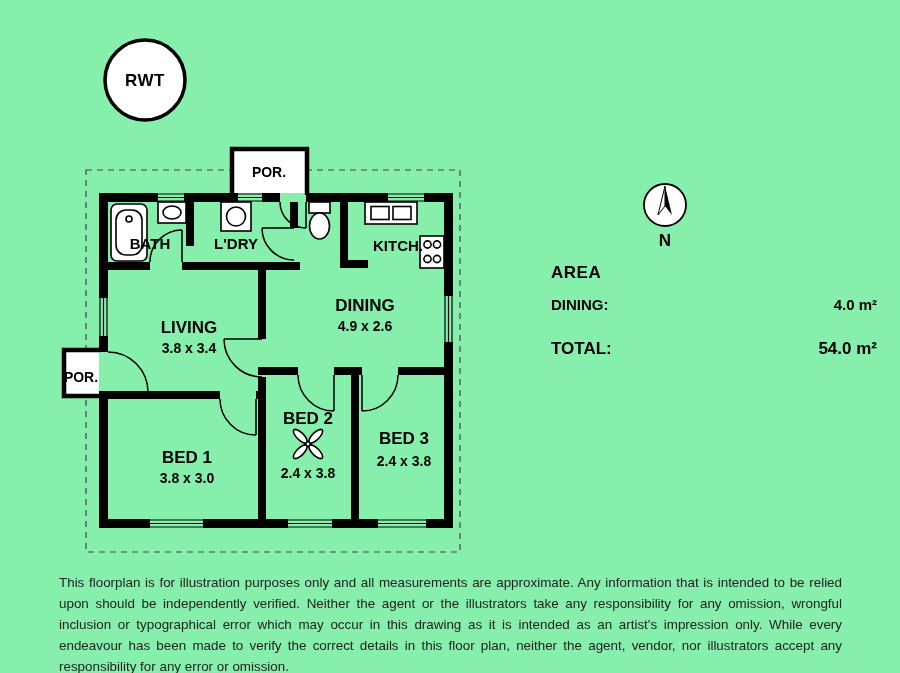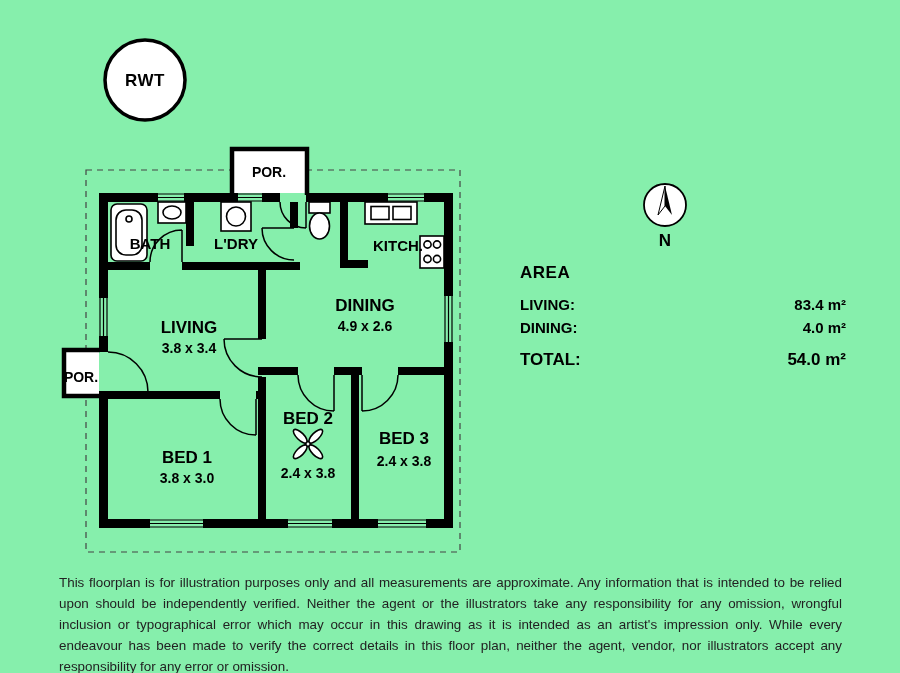--- a/index.html
+++ b/index.html
@@ -13,24 +13,24 @@
   .por-label    { font-size:14px; font-weight:bold; }
   .room-name    { font-size:17px; font-weight:bold; }
   .room-name-sm { font-size:15px; font-weight:bold; }
   .room-dims    { font-size:14px; font-weight:bold; }
   .dashed { fill:none; stroke:#444; stroke-width:1.2; stroke-dasharray:6 5; }
   .walls  { fill:#000; }
   .win    { stroke:#000; stroke-width:1.2; fill:none; }
   .door   { stroke:#000; stroke-width:1.5; fill:none; }
   .fixture{ stroke:#000; stroke-width:1.6; fill:#fff; }
 
-  .area-summary { position:absolute; left:520px; top:263px; width:326px; color:#000; }
+  .area-summary { position:absolute; left:551px; top:263px; width:326px; color:#000; }
   .area-title { font-size:17px; font-weight:bold; margin-bottom:10px; letter-spacing:0.5px; }
   .area-row { display:flex; justify-content:space-between; font-size:15px; font-weight:bold; line-height:23px; }
-  .area-row.total { font-size:17px; margin-top:9px; }
+  .area-row.total { font-size:17px; margin-top:21px; }
 
   .disclaimer { position:absolute; left:59px; top:572px; width:783px;
                 font-size:13.4px; line-height:21px; color:#222; text-align:justify; }
 </style>
 </head>
 <body>
 
 <div class="canvas">
 
   <svg class="plan-svg" width="900" height="673" viewBox="0 0 900 673">
@@ -173,24 +173,20 @@
       <text x="308" y="478" class="room-dims">2.4 x 3.8</text>
 
       <text x="404" y="444" class="room-name">BED 3</text>
       <text x="404" y="466" class="room-dims">2.4 x 3.8</text>
     </g>
   </svg>
 
   <div class="area-summary">
     <div class="area-title">AREA</div>
     <div class="area-row">
-      <span>LIVING:</span>
-      <span>83.4 m²</span>
-    </div>
-    <div class="area-row">
       <span>DINING:</span>
       <span>4.0 m²</span>
     </div>
     <div class="area-row total">
       <span>TOTAL:</span>
       <span>54.0 m²</span>
     </div>
   </div>
 
   <p class="disclaimer">This floorplan is for illustration purposes only and all measurements are approximate. Any information that is intended to be relied upon should be independently verified. Neither the agent or the illustrators take any responsibility for any omission, wrongful inclusion or typographical error which may occur in this drawing as it is intended as an artist's impression only. While every endeavour has been made to verify the correct details in this floor plan, neither the agent, vendor, nor illustrators accept any responsibility for any error or omission.</p>

